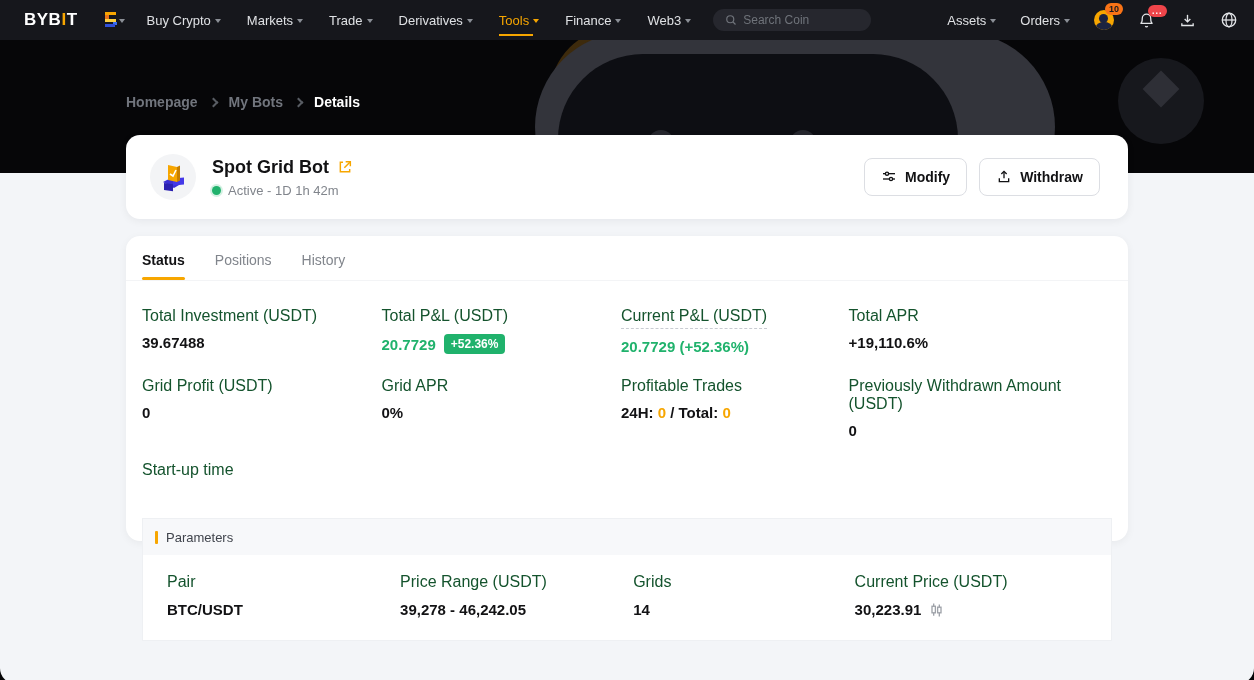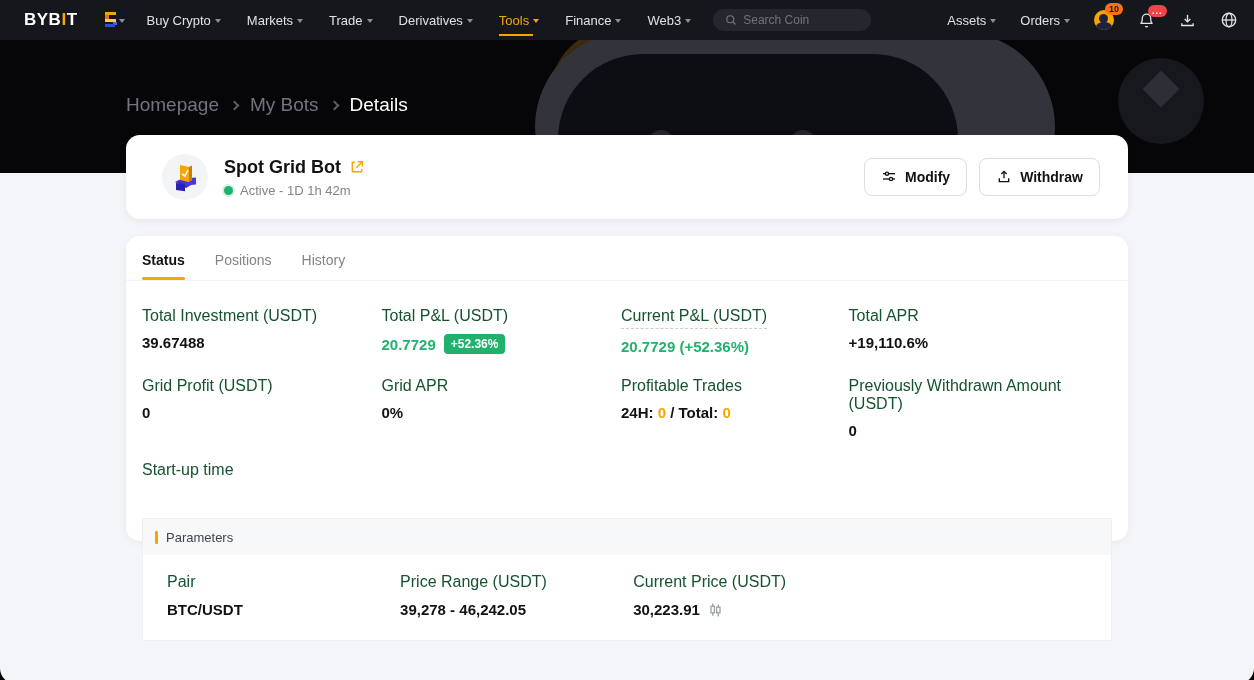--- a/index.html
+++ b/index.html
@@ -32,28 +32,28 @@
   
   .hero { position:relative; height:133px; background:#060608; overflow:hidden; z-index:1; }
   .robot-head { position:absolute; left:535px; top:-8px; width:520px; height:190px; border-radius:110px; background:#33343b; }
   .robot-visor { position:absolute; left:558px; top:14px; width:400px; height:170px; border-radius:90px; background:#0d0e13; }
   .robot-eye { position:absolute; width:26px; height:60px; border-radius:14px; background:#26272e; top:90px; }
   .robot-ear { position:absolute; left:950px; top:96px; width:80px; height:60px; border-radius:50%; background:#25262c; border:14px solid #3a3b42; }
   .btc-coin { position:absolute; left:550px; top:-14px; width:140px; height:126px; border-radius:50%; background:#2a1d08; border:10px solid #3d2a0c; color:#6b4d1c; display:flex; align-items:center; justify-content:center; font-size:60px; font-weight:bold; transform:rotate(-14deg); }
   .eth-shape { position:absolute; left:1118px; top:18px; width:86px; height:86px; border-radius:50%; background:#17181d; }
   .eth-shape::before { content:""; position:absolute; left:30px; top:18px; width:26px; height:26px; background:#2e2f36; transform:rotate(45deg); }
   .breadcrumb { position:absolute; left:126px; top:54px; display:flex; align-items:center; gap:12px; z-index:5; }
-  .crumb { font-size:19px; font-weight:400; color:#71757d; cursor:pointer; }
+  .crumb { font-size:14px; font-weight:700; color:#71757d; cursor:pointer; }
   .crumb.current { color:#ffffff; cursor:default; }
   .crumb-sep { width:7px; height:7px; border-top:2px solid #585c63; border-right:2px solid #585c63; transform:rotate(45deg); margin-top:1px; }
 
   
   .light-area { position:relative; height:511px; background:#f3f5f8; border-radius:0 0 16px 16px; z-index:10; }
 
-  .header-card { position:absolute; left:126px; top:-38px; width:1002px; height:84px; background:#fff; border-radius:14px; box-shadow:0 2px 8px rgba(20,21,26,.06); display:flex; align-items:center; padding:0 28px 0 36px; }
+  .header-card { position:absolute; left:126px; top:-38px; width:1002px; height:84px; background:#fff; border-radius:14px; box-shadow:0 2px 8px rgba(20,21,26,.06); display:flex; align-items:center; padding:0 28px 0 24px; }
   .bot-avatar { width:46px; height:46px; border-radius:50%; background:#f3f4f6; position:relative; margin-right:16px; flex:none; }
   .bot-title-block { display:flex; flex-direction:column; gap:5px; }
   .bot-title-row { display:flex; align-items:center; gap:8px; }
   .bot-title { font-size:18px; font-weight:bold; color:#121214; }
   .status-row { display:flex; align-items:center; gap:7px; }
   .status-dot { width:9px; height:9px; border-radius:50%; background:#20b26c; box-shadow:0 0 0 2px #d4f1e3; }
   .status-text { font-size:13px; color:#81858c; }
   .header-buttons { margin-left:auto; display:flex; gap:12px; }
   .hbtn { display:flex; align-items:center; gap:8px; height:38px; padding:0 16px; border:1px solid #dcdee3; border-radius:8px; background:#fff; font-size:14px; font-weight:600; color:#121214; cursor:pointer; font-family:"Liberation Sans", sans-serif; }
 
@@ -309,20 +309,24 @@
         <div class="params-grid">
           <div class="param-cell">
             <span class="stat-label">Pair</span>
             <div class="stat-value">BTC/USDT</div>
           </div>
           <div class="param-cell">
             <span class="stat-label">Price Range (USDT)</span>
             <div class="stat-value">39,278 - 46,242.05</div>
           </div>
           <div class="param-cell">
+            <span class="stat-label">Grids</span>
+            <div class="stat-value">14</div>
+          </div>
+          <div class="param-cell">
             <span class="stat-label">Current Price (USDT)</span>
             <div class="stat-value">
               <span>30,223.91</span>
               <span class="candle-icon">
                 <svg width="15" height="16" viewBox="0 0 16 16" fill="none" stroke="#9da1a8" stroke-width="1.4">
                     <line x1="5" y1="1" x2="5" y2="4"></line>
                     <rect x="3.2" y="4" width="3.6" height="7"></rect>
                     <line x1="5" y1="11" x2="5" y2="14"></line>
                     <line x1="11" y1="2" x2="11" y2="5"></line>
                     <rect x="9.2" y="5" width="3.6" height="6"></rect>

